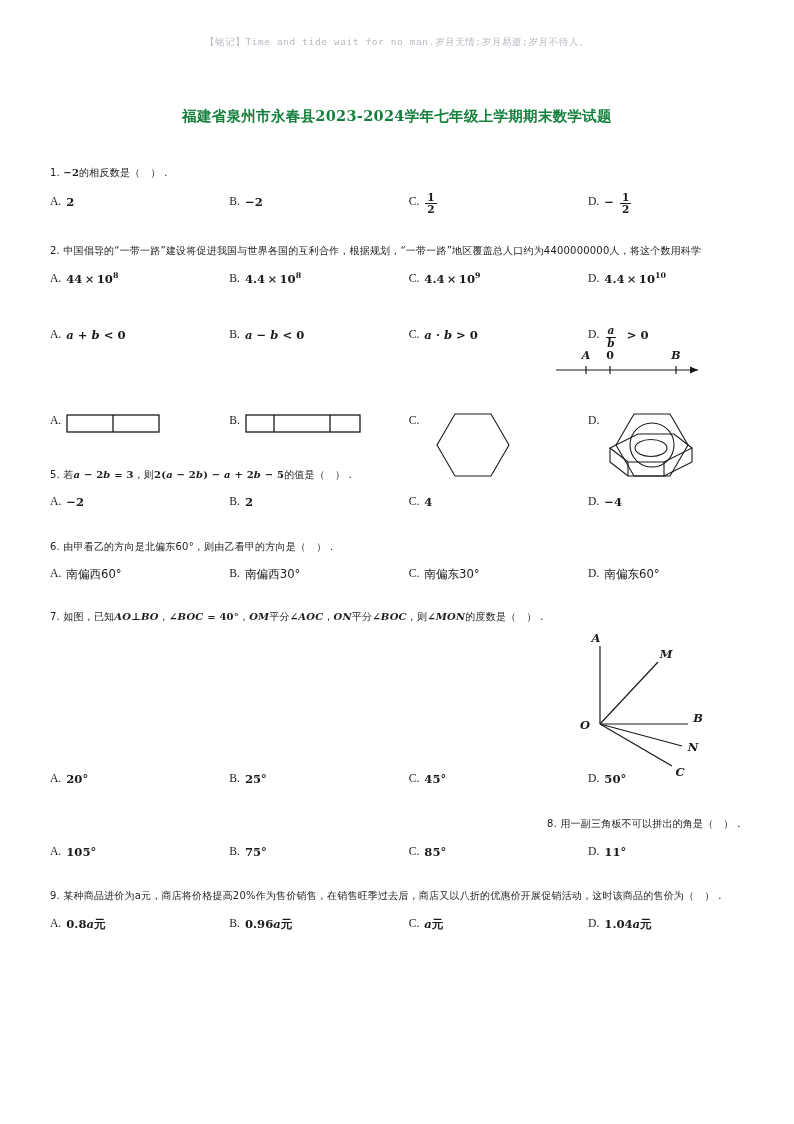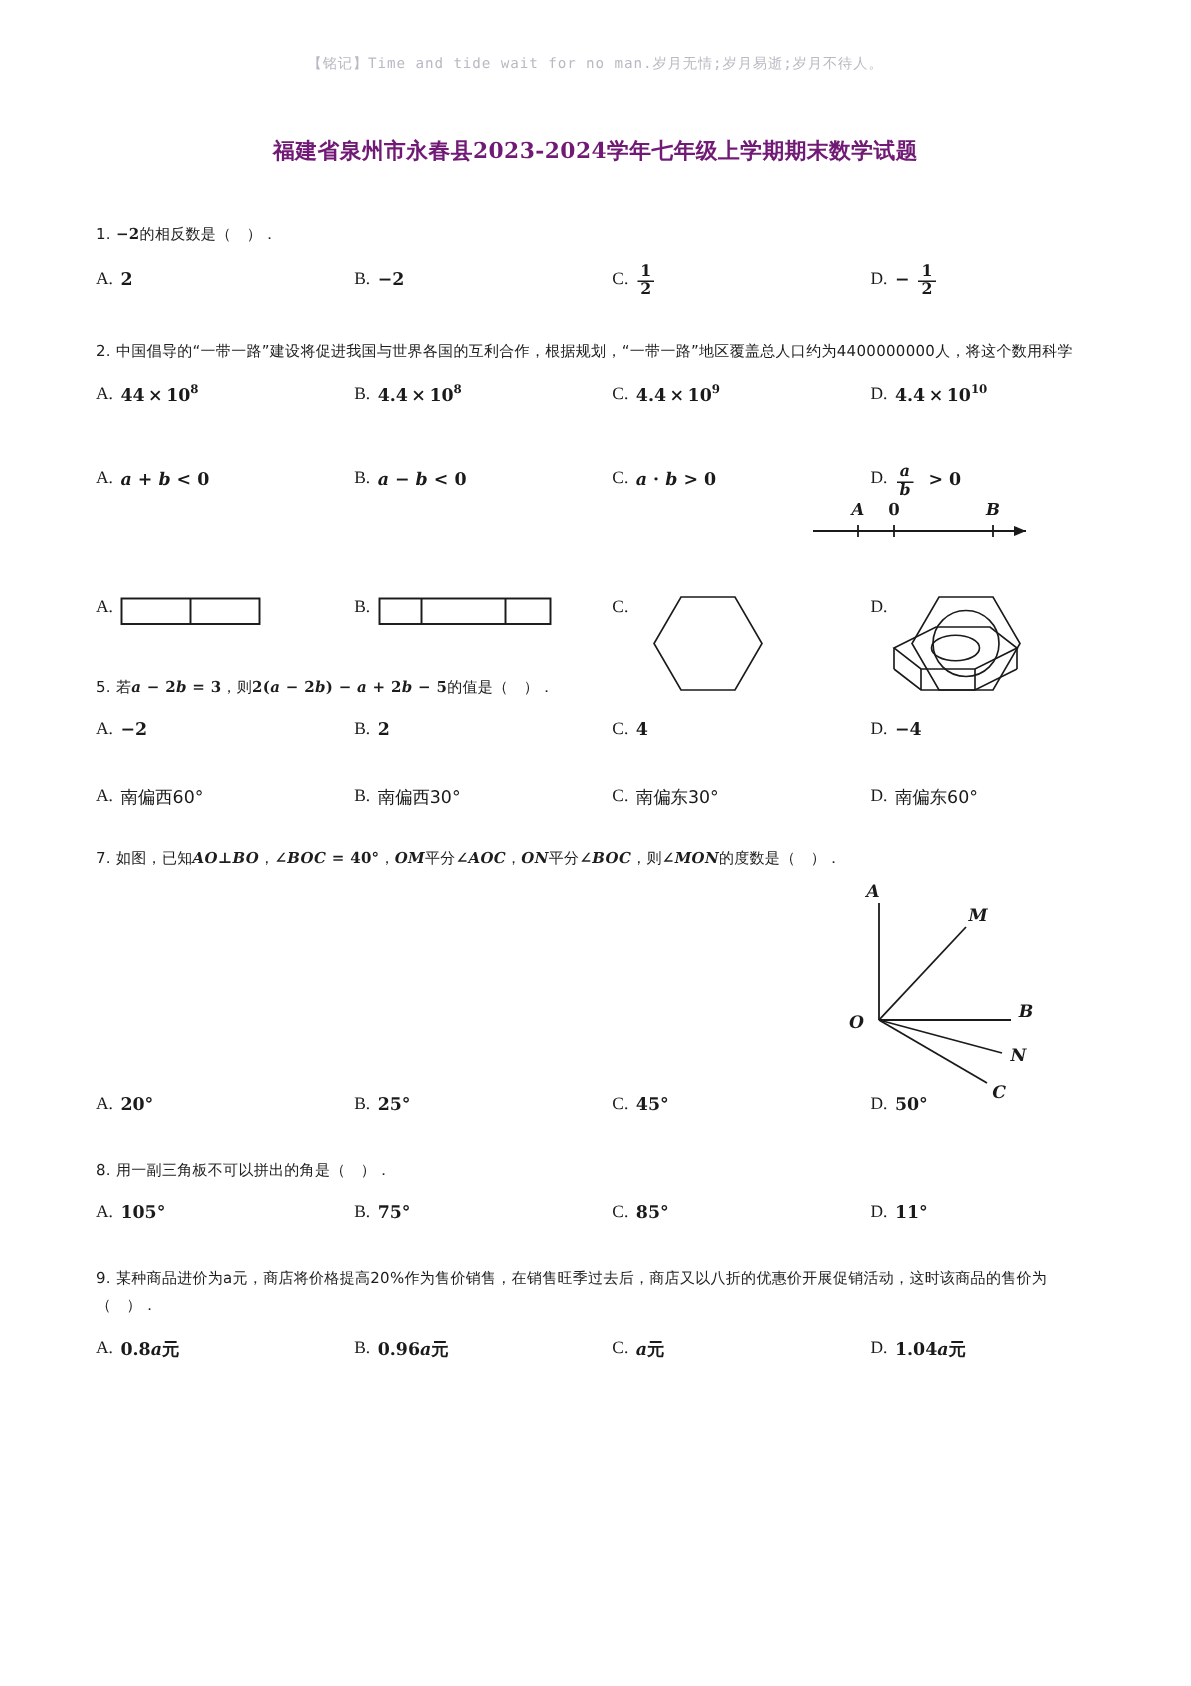--- a/index.html
+++ b/index.html
@@ -13,39 +13,39 @@
     position: relative;
     font-family: "Liberation Serif", "DejaVu Serif", serif;
     color: #1a1a1a;
     overflow: hidden;
   }
   .page {
     position: relative;
     width: 794px;
     height: 1004px;
     box-sizing: border-box;
-    padding: 0 64px;
+    padding: 0 50px;
   }
   .watermark-header {
     text-align: center;
     font-family: "DejaVu Sans Mono", monospace;
     font-size: 9.5px;
     letter-spacing: 0.6px;
     color: #b9b9c4;
     padding-top: 36px;
     white-space: nowrap;
   }
   .doc-title {
     text-align: center;
     font-family: "DejaVu Serif", "Liberation Serif", serif;
     font-weight: 700;
     font-size: 14.5px;
     letter-spacing: 0.3px;
-    color: #701a75;
-    margin-top: 42px;
+    color: #15803d;
+    margin-top: 58px;
   }
   .q-block { margin-top: 20px; position: relative; }
   .q-stem {
     font-size: 10px;
     line-height: 1.85;
     color: #1d1d1d;
     letter-spacing: 0.2px;
   }
   .opts {
     display: flex;
@@ -259,20 +259,21 @@
         <span class="math">4</span>
       </div>
       <div class="opt opt-c4">
         <span class="lbl">D.</span>
         <span class="math">−4</span>
       </div>
     </div>
   </div>
 
   <div class="q-block" style="margin-top:26px;">
+    <div class="q-stem cn">6. 由甲看乙的方向是北偏东60°，则由乙看甲的方向是（　）．</div>
     <div class="opts" style="margin-top:9px;">
       <div class="opt opt-c1">
         <span class="lbl">A.</span>
         <span class="cn">南偏西60°</span>
       </div>
       <div class="opt opt-c2">
         <span class="lbl">B.</span>
         <span class="cn">南偏西30°</span>
       </div>
       <div class="opt opt-c3">
@@ -320,21 +321,21 @@
         <span class="lbl">C.</span>
         <span class="math">45°</span>
       </div>
       <div class="opt opt-c4">
         <span class="lbl">D.</span>
         <span class="math">50°</span>
       </div>
     </div>
   </div>
 
-  <div class="q-block" style="margin-top:26px;">
+  <div class="q-block" style="margin-top:26px;text-align:right;">
     <div class="q-stem cn">8. 用一副三角板不可以拼出的角是（　）．</div>
     <div class="opts" style="margin-top:9px;">
       <div class="opt opt-c1">
         <span class="lbl">A.</span>
         <span class="math">105°</span>
       </div>
       <div class="opt opt-c2">
         <span class="lbl">B.</span>
         <span class="math">75°</span>
       </div>

